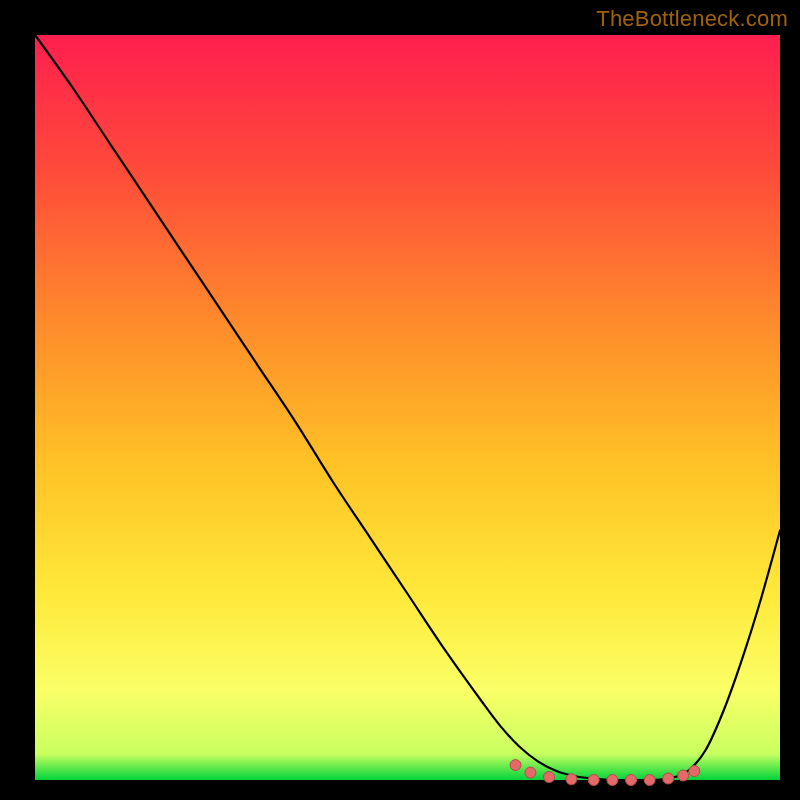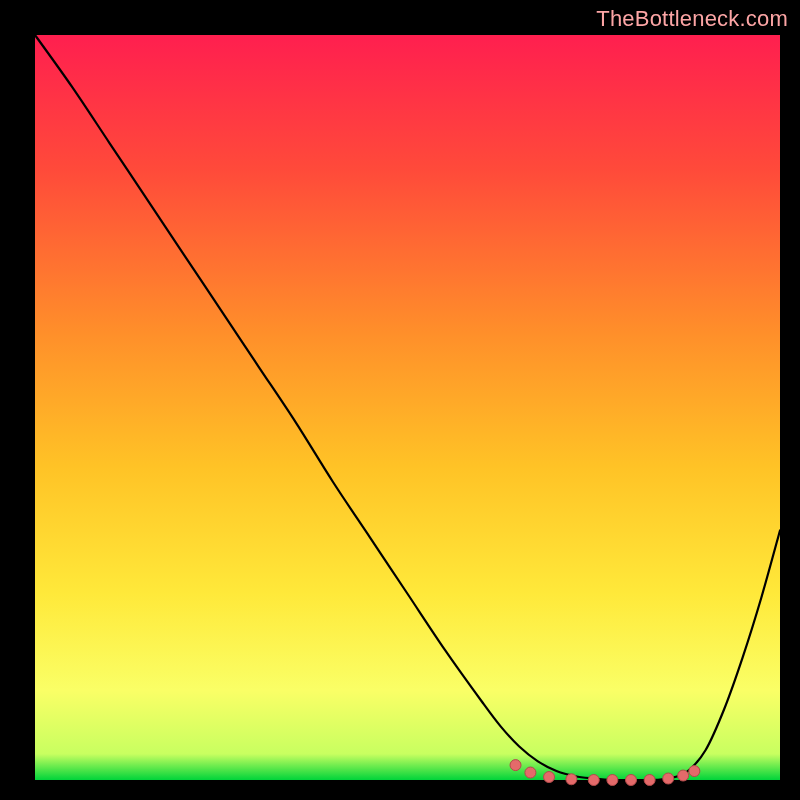--- a/index.html
+++ b/index.html
@@ -13,21 +13,21 @@
   .stage {
     position: relative;
     width: 800px;
     height: 800px;
     background: #000;
   }
   .watermark {
     position: absolute;
     top: 6px;
     right: 12px;
-    color: #fca5a5;
+    color: #a16207;
     font-family: Arial, Helvetica, sans-serif;
     font-size: 22px;
     letter-spacing: 0.2px;
   }
   svg.plot {
     position: absolute;
     top: 0;
     left: 0;
   }
 </style>

